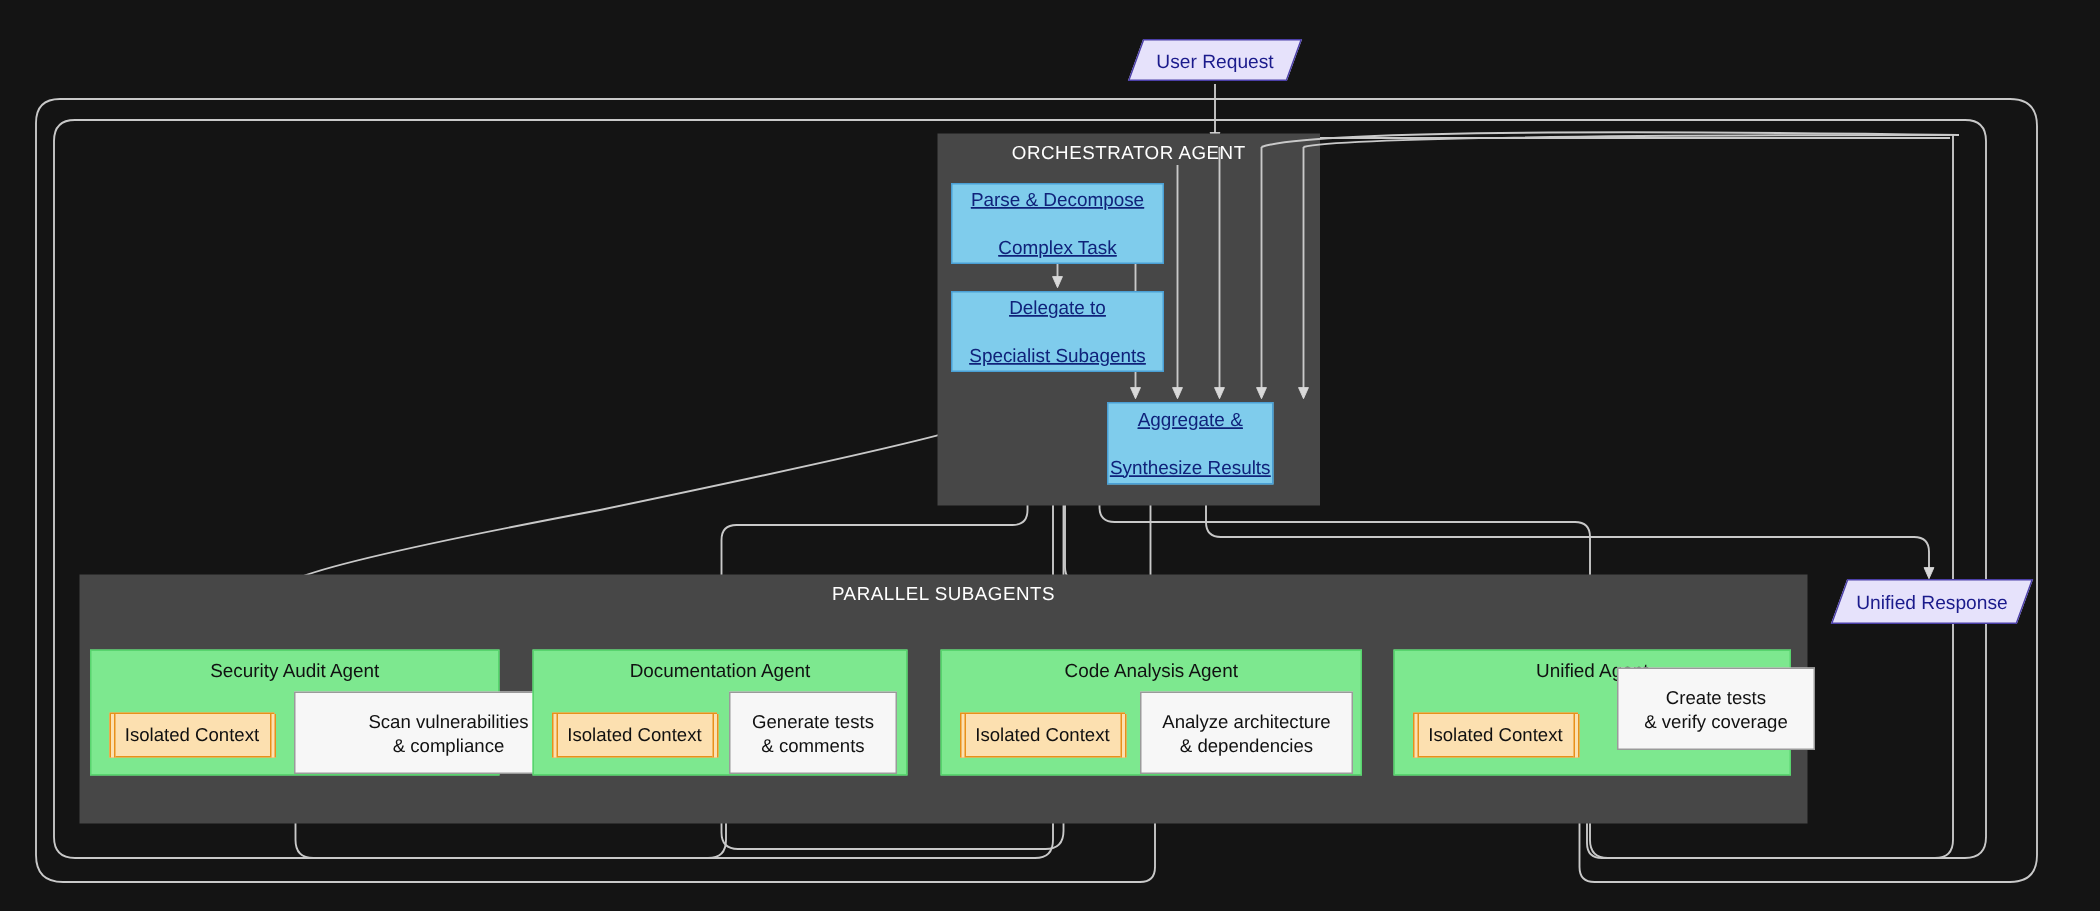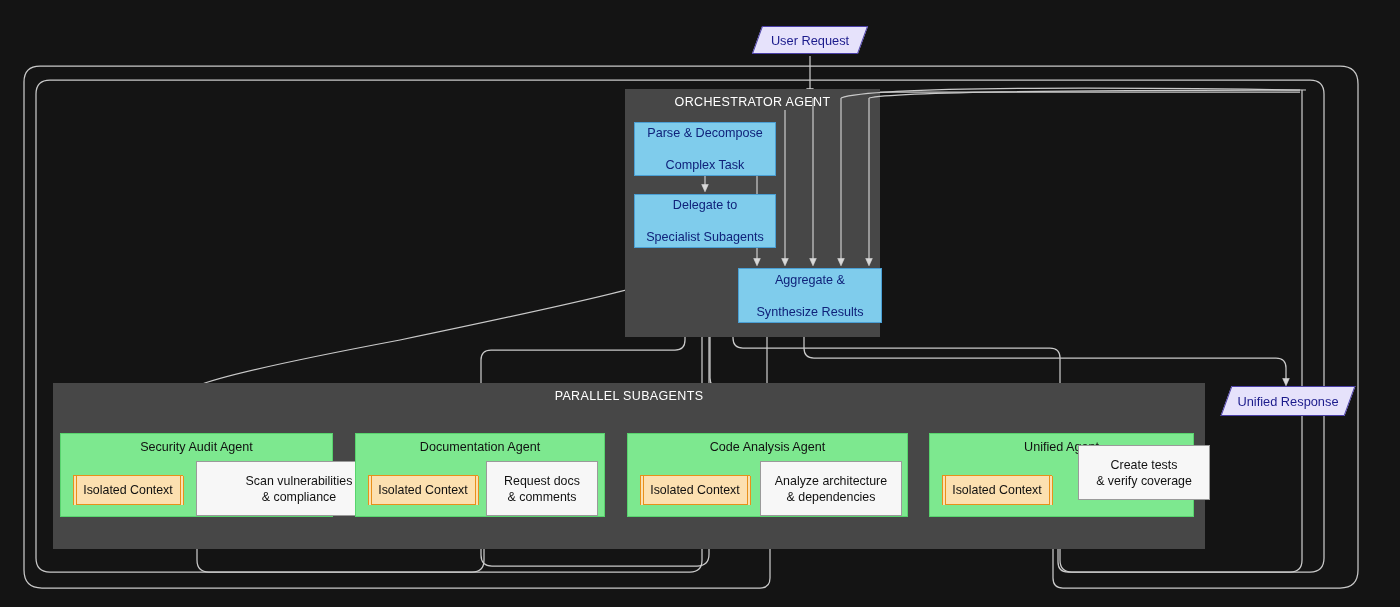--- a/index.html
+++ b/index.html
@@ -21,21 +21,21 @@
     color:#ffffff;font-size:12.5px;letter-spacing:.35px;
   }
   #grp-orch .group-label{text-align:center;}
 
   
   .proc{
     background:#7FCCEC;border:1.6px solid #4A9FD4;
     color:#10227A;font-size:12.6px;line-height:16px;text-align:center;
     display:flex;align-items:center;justify-content:center;
   }
-  .proc span{display:block;}
+  .proc span{display:block;text-decoration:underline;}
 
   
   .agent{
     background:#7DE88F;border:1.4px solid #58D46E;
   }
   .agent-title{
     position:absolute;left:0;right:0;top:6px;text-align:center;
     color:#111111;font-size:12.6px;
   }
 
@@ -135,21 +135,21 @@
     </span>
   </div>
 
   <div class="node proc" style="left:634px;top:194px;width:142px;height:54px;">
     <span>
       <span>Delegate to</span><br>
       <span>Specialist Subagents</span>
     </span>
   </div>
 
-  <div class="node proc" style="left:738px;top:268px;width:144px;height:55px;">
+  <div class="node proc" style="left:738px;top:268px;width:111px;height:55px;">
     <span>
       <span>Aggregate &amp;</span><br>
       <span>Synthesize Results</span>
     </span>
   </div>
 
   <div class="group" id="grp-sub" style="left:53px;top:383px;width:1152px;height:166px;">
     <div class="group-label">PARALLEL SUBAGENTS</div>
   </div>
 
@@ -166,21 +166,21 @@
     </div>
   </div>
 
   <div class="node agent" style="left:355px;top:433px;width:250px;height:84px;">
     <div class="agent-title">Documentation Agent</div>
     <div class="ctx" style="left:12px;top:41px;width:108px;height:28px;">
       <span>Isolated Context</span>
     </div>
     <div class="task" style="left:130px;top:27px;width:110px;height:53px;">
       <span>
-        <span>Request docs</span><br>
+        <span>Generate tests</span><br>
         <span>&amp; comments</span>
       </span>
     </div>
   </div>
 
   <div class="node agent" style="left:627px;top:433px;width:281px;height:84px;">
     <div class="agent-title">Code Analysis Agent</div>
     <div class="ctx" style="left:12px;top:41px;width:108px;height:28px;">
       <span>Isolated Context</span>
     </div>

